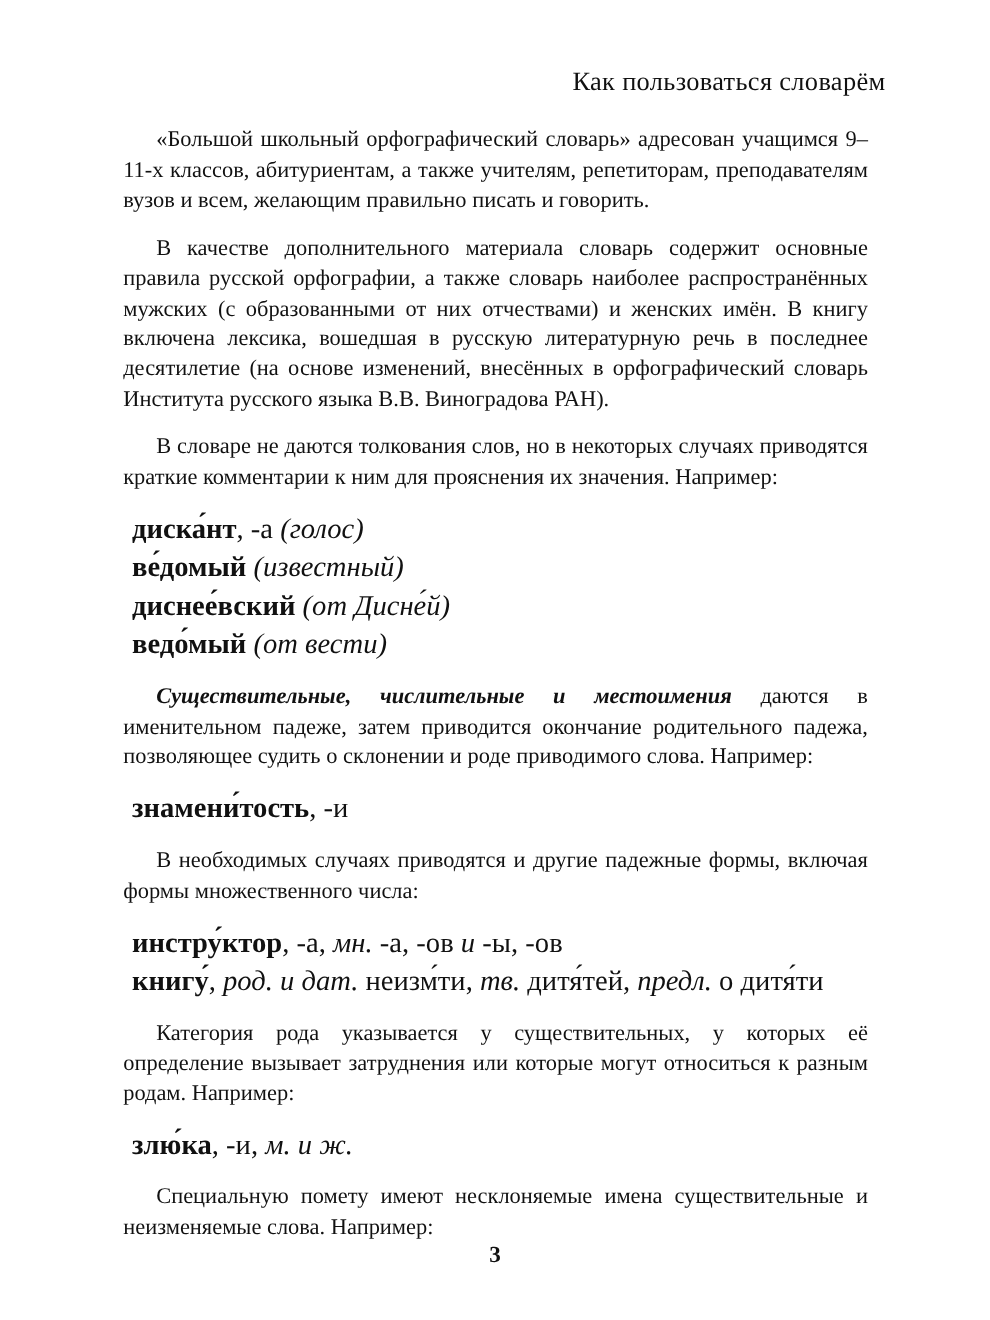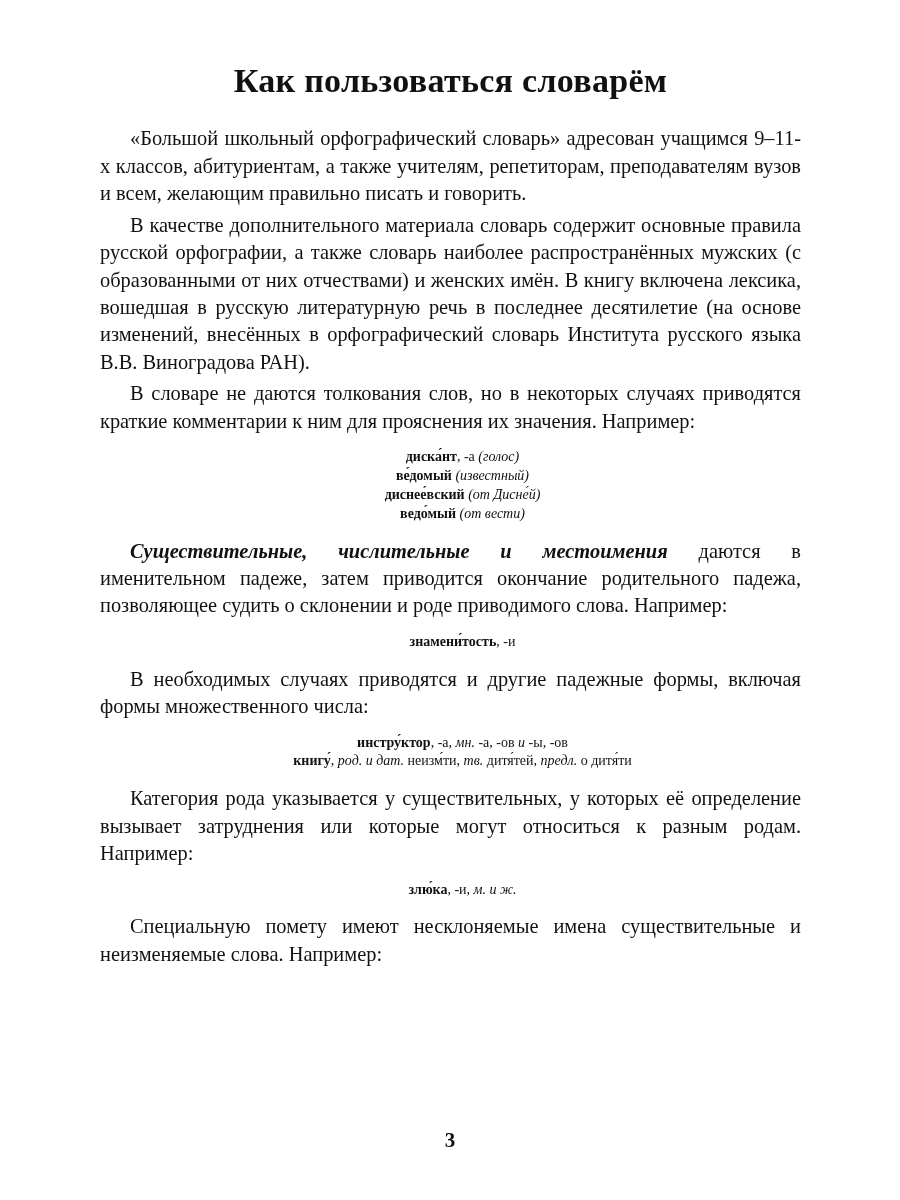--- a/index.html
+++ b/index.html
@@ -17,45 +17,44 @@
     overflow: hidden;
     box-sizing: border-box;
   }
   .content {
     position: absolute;
     left: 96px;
     top: 62px;
     width: 709px;
   }
   .page-title {
-    font-size: 34px;
-    font-weight: bold;
-    text-align: center;
+    font-size: 24px;
+    font-weight: normal;
+    text-align: right;
     letter-spacing: 0.3px;
     margin: 0 0 26px 0;
     line-height: 1.1;
   }
   p.body-par {
-    margin: 4px;
+    margin: 16px;
     font-size: 20.4px;
     line-height: 1.345;
     text-align: justify;
     text-indent: 30px;
     text-justify: inter-word;
     hyphens: manual;
   }
   .examples {
     margin: 13px 0 14px 0;
     padding-left: 24px;
   }
   .examples .entry {
-    font-size: 14px;
+    font-size: 26px;
     line-height: 1.345;
     white-space: nowrap;
-    text-align: center;
   }
   b, .hw {
     font-weight: bold;
   }
   i, .it {
     font-style: italic;
   }
   .bi {
     font-weight: bold;
     font-style: italic;

